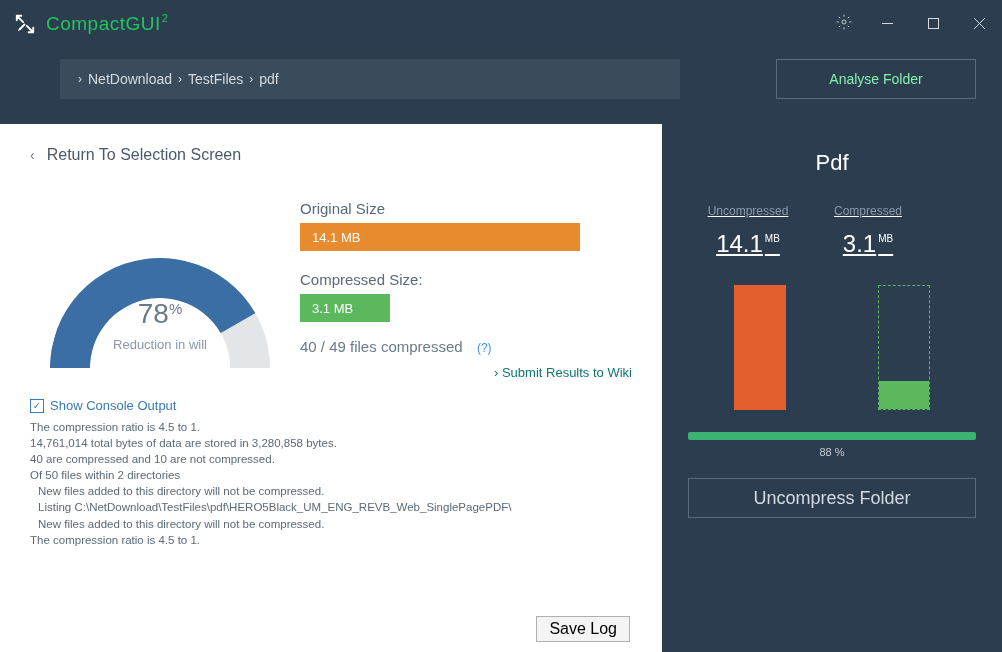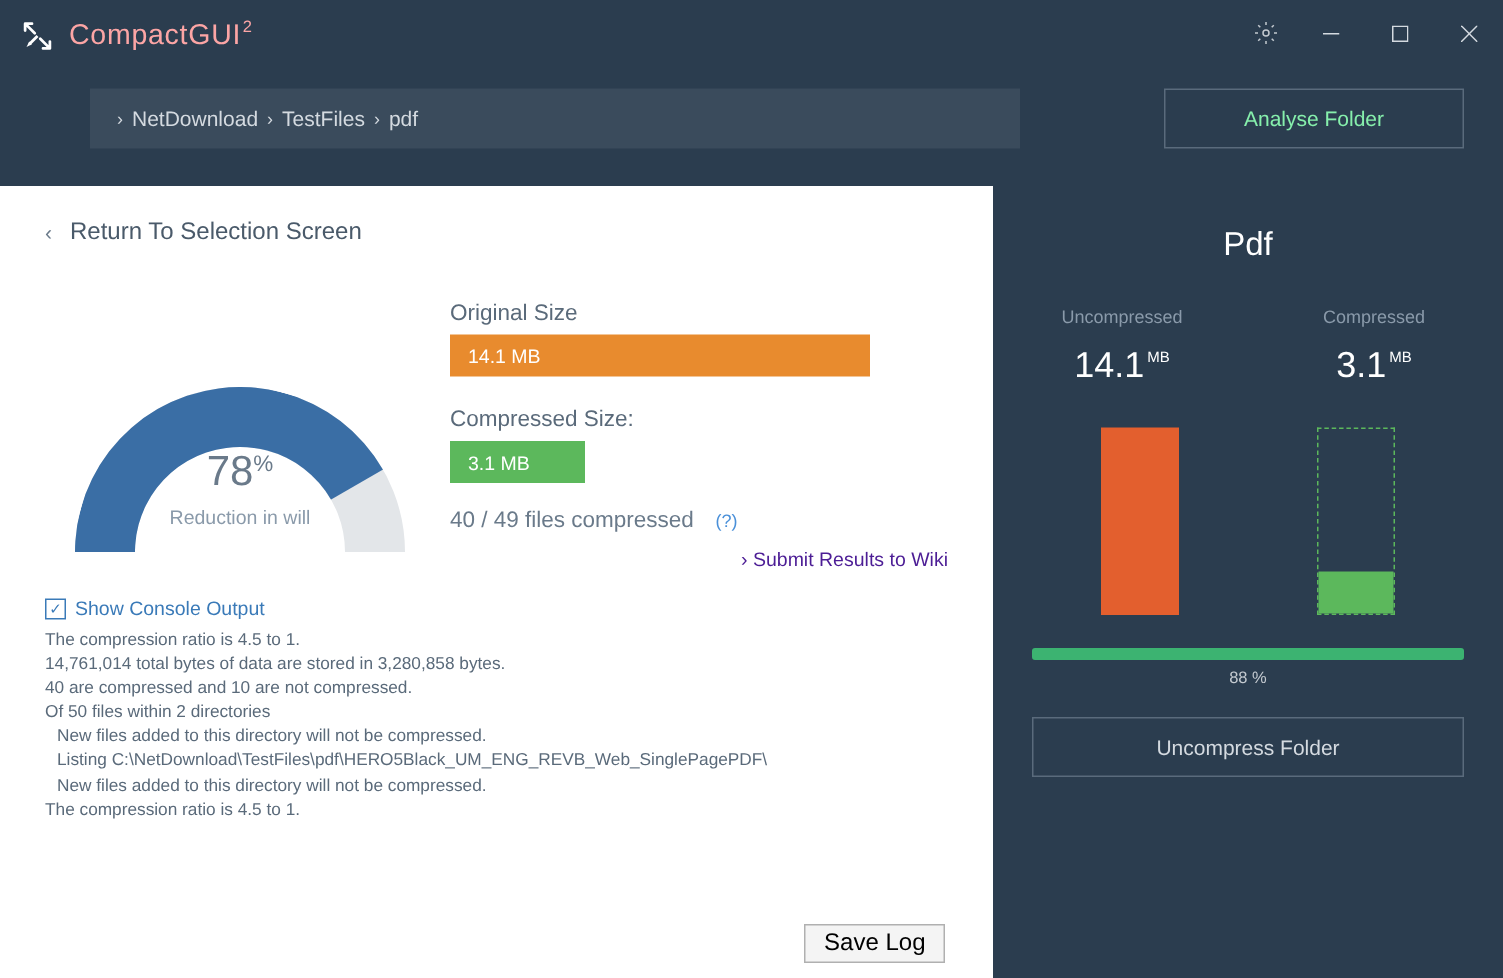--- a/index.html
+++ b/index.html
@@ -1,18 +1,18 @@
 <!DOCTYPE html>
 <html><head>
 <meta charset="utf-8">
 <style>
 * { margin: 0; padding: 0; box-sizing: border-box; font-family: 'Segoe UI', Tahoma, sans-serif; }
 body { width: 1002px; height: 652px; background: #fff; overflow: hidden; }
 
-.titlebar { height: 48px; background: #2b3d4f; display: flex; align-items: center; color: #fca5a5; padding: 0 0 0 14px; }
+.titlebar { height: 48px; background: #2b3d4f; display: flex; align-items: center; color: #22c55e; padding: 0 0 0 14px; }
 .titlebar .logo { display: flex; align-items: center; gap: 10px; }
 .titlebar .logo-icon { width: 22px; height: 22px; }
 .titlebar .title { font-size: 19px; font-weight: 400; letter-spacing: 0.5px; }
 .titlebar .sup { font-size: 11px; position: relative; top: -8px; margin-left: 1px; }
 .titlebar .spacer { flex: 1; }
 .titlebar .winbtn { width: 46px; height: 48px; display: flex; align-items: center; justify-content: center; color: #d4dae0; cursor: pointer; }
 .titlebar .gear { width: 40px; }
 
 .toolbar { height: 76px; background: #2b3d4f; display: flex; align-items: center; gap: 18px; padding: 0 26px 14px 60px; }
 .breadcrumb { flex: 1; max-width: 620px; height: 40px; background: #3a4b5c; display: flex; align-items: center; padding: 0 12px; color: #d4dae0; font-size: 14px; }
@@ -35,48 +35,48 @@
 .gauge-percent .pct { font-size: 15px; position: relative; top: -9px; }
 .gauge-sub { position: absolute; bottom: 16px; width: 100%; text-align: center; font-size: 13px; color: #8a9aaa; }
 
 .size-info { flex: 1; padding-top: 12px; }
 .size-label { font-size: 15px; color: #5a6a7a; margin-bottom: 6px; }
 .size-bar { height: 28px; color: #fff; display: flex; align-items: center; padding: 0 12px; font-size: 13px; margin-bottom: 20px; }
 .size-bar.orange { background: #e88b2e; width: 280px; }
 .size-bar.green { background: #5cb85c; width: 90px; margin-bottom: 16px; }
 .files-line { font-size: 15px; color: #6a7a8a; }
 .files-line .q { color: #4a90d9; font-size: 12px; margin-left: 6px; }
-.wiki-link { text-align: right; color: #4c1d95; font-size: 13px; margin-top: 10px; cursor: pointer; }
+.wiki-link { text-align: right; color: #0f766e; font-size: 13px; margin-top: 10px; cursor: pointer; }
 .wiki-link::before { content: "› "; }
 
 .console-block { margin-top: 8px; }
 .chk-row { display: flex; align-items: center; gap: 6px; font-size: 13px; color: #3a7ab8; margin-bottom: 6px; }
 .chk { width: 14px; height: 14px; border: 1px solid #3a7ab8; display: flex; align-items: center; justify-content: center; font-size: 10px; color: #3a7ab8; cursor: pointer; }
 .console { border: none; font-size: 11.5px; color: #5a6a7a; line-height: 1.4; height: 130px; overflow-y: scroll; padding-right: 6px; }
 .console::-webkit-scrollbar { width: 16px; }
 .console::-webkit-scrollbar-thumb { background: #c8c8c8; }
 .console::-webkit-scrollbar-track { background: #f0f0f0; }
 .save-log { position: absolute; right: 32px; bottom: 10px; font-size: 16px; padding: 3px 12px; background: #f4f4f4; border: 1px solid #b0b0b0; cursor: pointer; }
 
 .sidebar h2 { font-size: 22px; font-weight: 400; text-align: center; margin-bottom: 28px; }
-.comp-row { display: flex; justify-content: space-between; margin-bottom: 12px; }
+.comp-row { display: flex; justify-content: flex-start; margin-bottom: 12px; text-decoration: underline; }
 .comp-col { text-align: center; width: 120px; }
 .comp-label { font-size: 12px; color: #8a9aaa; margin-bottom: 12px; }
 .comp-val { font-size: 24px; font-weight: 300; }
 .comp-val .unit { font-size: 10px; position: relative; top: -10px; margin-left: 2px; }
 .bars-row { display: flex; justify-content: space-around; align-items: flex-end; height: 140px; margin-bottom: 22px; }
 .bar-col { width: 120px; display: flex; justify-content: center; align-items: flex-end; height: 100%; }
 .bar-uncomp { width: 52px; height: 125px; background: #e35f2e; }
 .bar-comp-outer { width: 52px; height: 125px; border: 1px dashed #5cb85c; display: flex; align-items: flex-end; }
 .bar-comp-inner { width: 100%; height: 28px; background: #5cb85c; }
 .status-text { text-align: center; font-size: 13px; color: #c4cad0; margin-bottom: 10px; }
 .progress { height: 8px; background: #1a2a3a; border-radius: 2px; overflow: hidden; margin-bottom: 6px; }
 .progress-fill { height: 100%; background: #3cb371; width: 100%; }
 .progress-pct { text-align: center; font-size: 11px; color: #c4cad0; margin-bottom: 20px; }
-.uncomp-btn { width: 100%; height: 40px; border: 1px solid #5a6b7c; background: transparent; color: #d4dae0; font-size: 14px; cursor: pointer; }
+.uncomp-btn { width: 100%; height: 40px; border: 1px solid #5a6b7c; background: transparent; color: #d4dae0; font-size: 18px; cursor: pointer; }
 </style>
 </head>
 <body>
 
 <div class="titlebar">
   <div class="logo">
     <span class="logo-icon">
       <svg viewBox="0 0 24 24" width="22" height="22">
           <path fill="#fff" d="M3 3l7 7M3 3h5M3 3v5M21 21l-7-7M21 21h-5M21 21v-5" stroke="#fff" stroke-width="2" stroke-linecap="round"></path>
           <path d="M6 18l6-6" stroke="#fff" stroke-width="2"></path>

